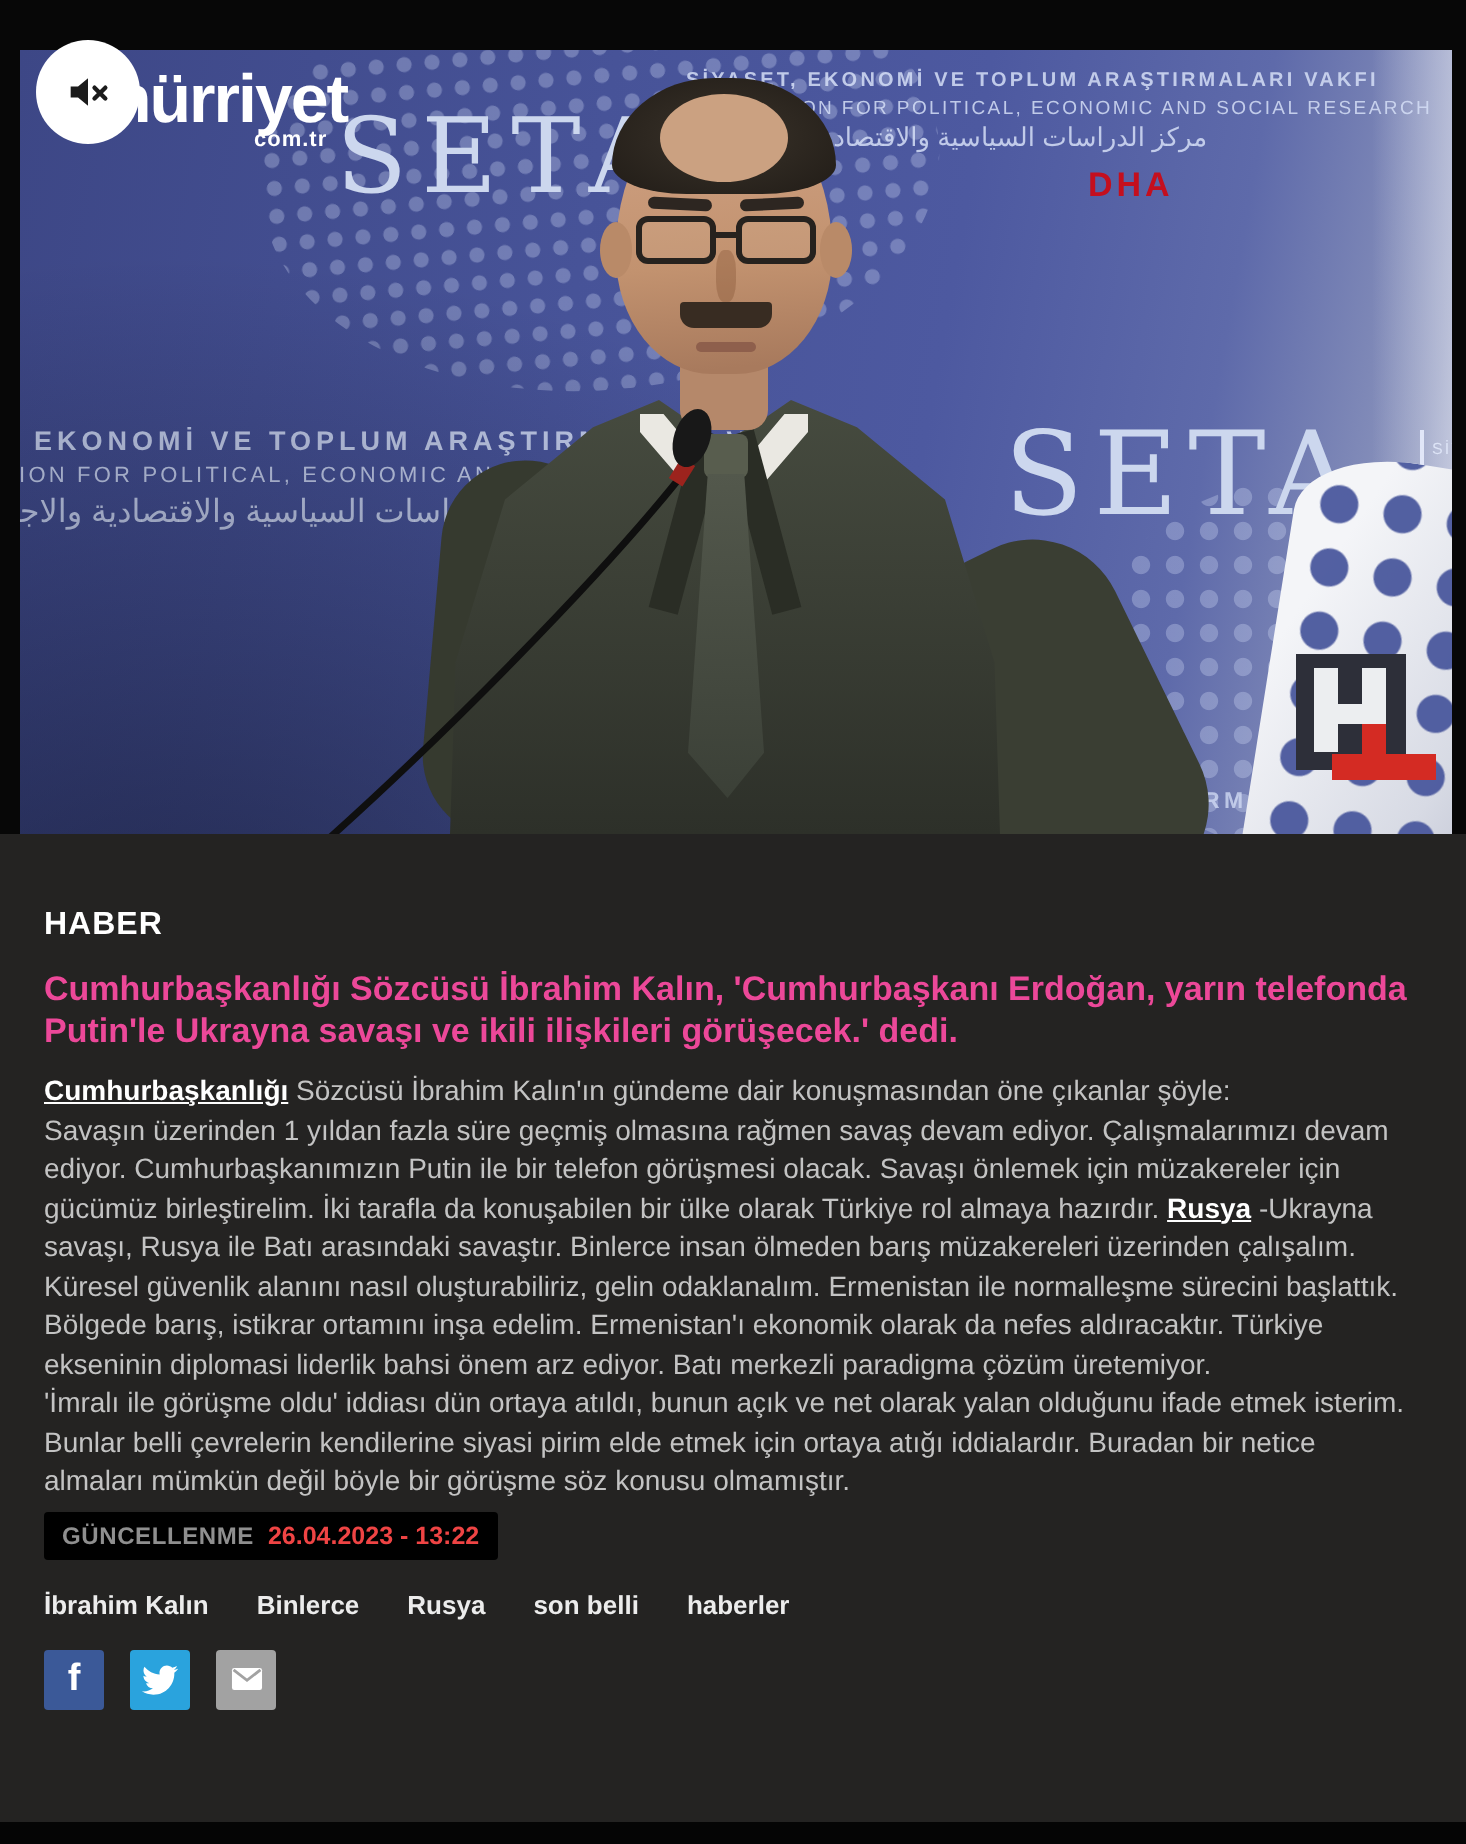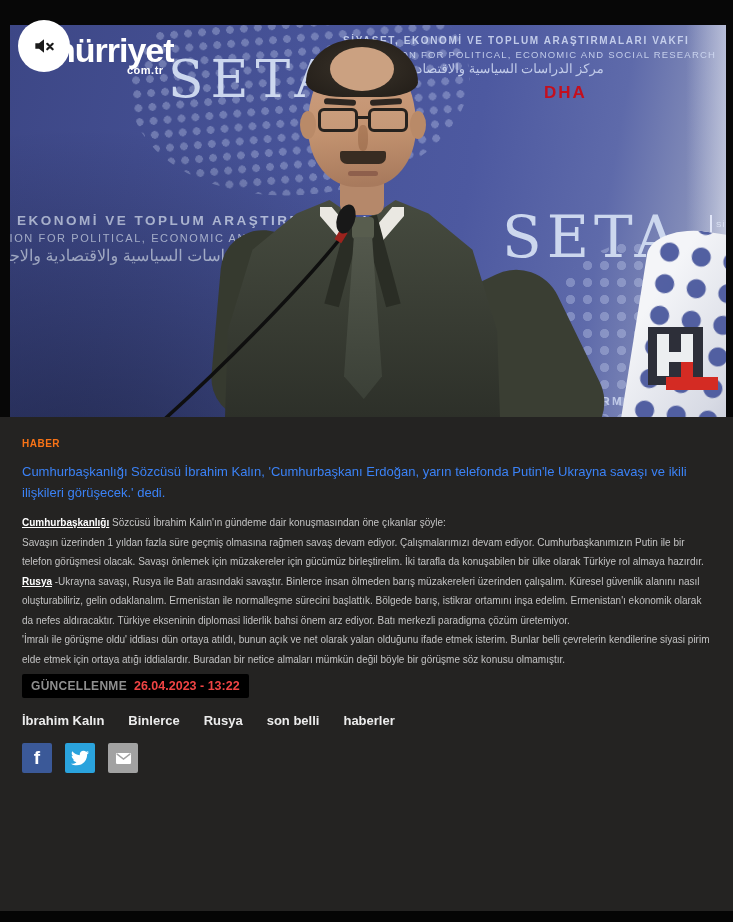--- a/index.html
+++ b/index.html
@@ -107,25 +107,25 @@
   .h-b2t { position:absolute; left:33px; top:7px; width:12px; height:21px; background:#eceef0; }
   .h-b2b { position:absolute; left:33px; top:28px; width:12px; height:26px; background:#d42b23; }
   .h-cross { position:absolute; left:9px; top:25px; width:36px; height:10px; background:#eceef0; }
   .h-bar { position:absolute; left:18px; top:50px; width:52px; height:13px; background:#d42b23; }
 
   .mute-btn { position:absolute; left:18px; top:20px; width:52px; height:52px; border-radius:50%;
       background:#fff; border:none; display:flex; align-items:center; justify-content:center; cursor:pointer; }
 
   
   .article { position:relative; width:733px; height:494px; background:#242322; padding:21px 22px 0 22px; }
-  .kicker { font-size:10px; font-weight:700; color:#f97316; letter-spacing:.5px; }
+  .kicker { font-size:16px; font-weight:700; color:#ffffff; letter-spacing:.5px;margin-top:16px; }
   .headline { margin-top:15px; font-family:"DejaVu Serif", serif; font-weight:400; font-size:20px;
       line-height:28px; color:#f0efec; }
-  .lead { margin-top:12px; font-size:13px; line-height:21px; color:#3b82f6; }
-  .body-text { margin-top:10px; font-size:10px; line-height:19.5px; color:#c3c3c3; }
+  .lead { margin-top:12px; font-size:17px; line-height:21px; color:#ec4899;font-weight:bold; }
+  .body-text { margin-top:10px; font-size:14px; line-height:19.5px; color:#c3c3c3; }
   .body-text a { color:#ffffff; font-weight:700; text-decoration:underline; cursor:pointer; }
   .updated { margin-top:5px; display:inline-flex; gap:7px; align-items:center; background:#000;
       padding:5px 9px; border-radius:2px; }
   .updated .lab { font-size:12px; font-weight:700; color:#8f8f8f; letter-spacing:.3px; }
   .updated .val { font-size:12.5px; font-weight:700; color:#ef4444; }
   .tags { margin-top:15px; display:flex; gap:24px; }
   .tags a { font-size:13px; font-weight:700; color:#ececec; text-decoration:none; cursor:pointer; }
   .social { margin-top:15px; display:flex; gap:13px; }
   .social-btn { width:30px; height:30px; border-radius:2px; border:none; display:flex;
       align-items:center; justify-content:center; cursor:pointer; color:#fff; }

